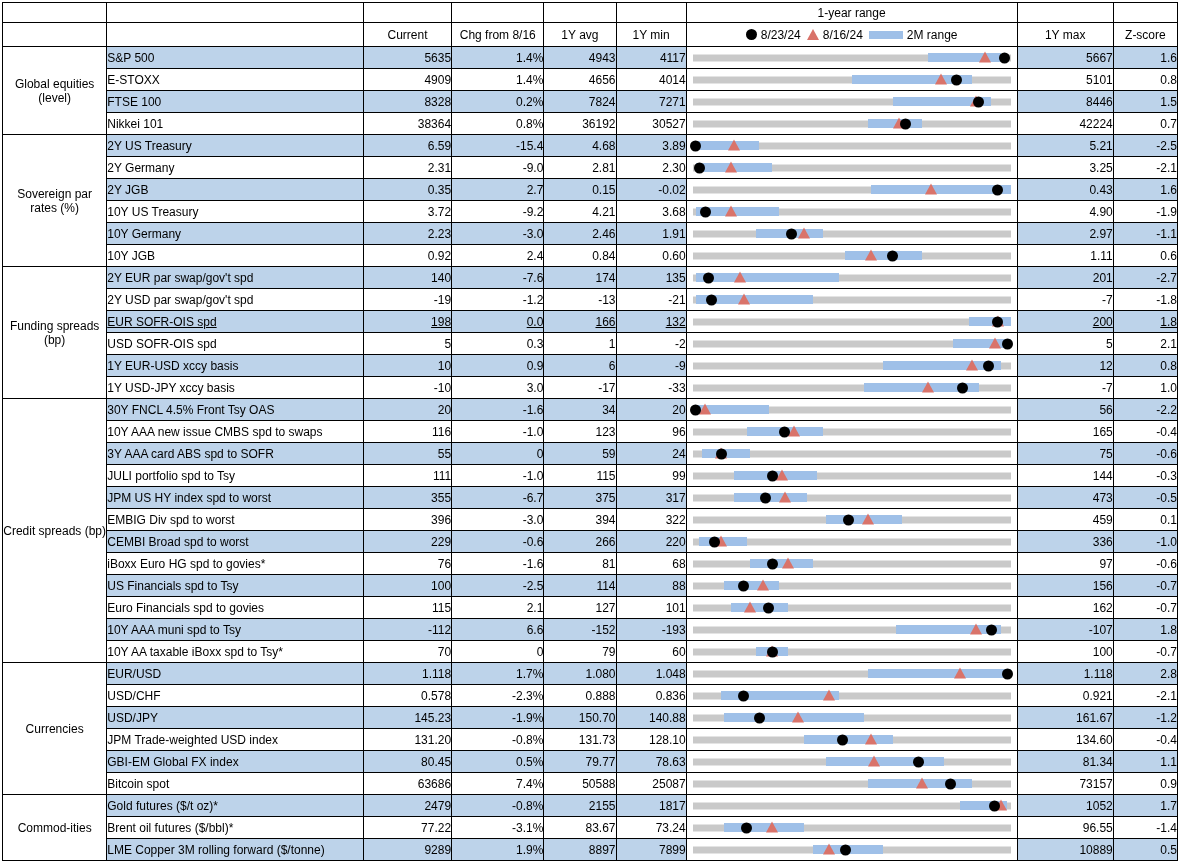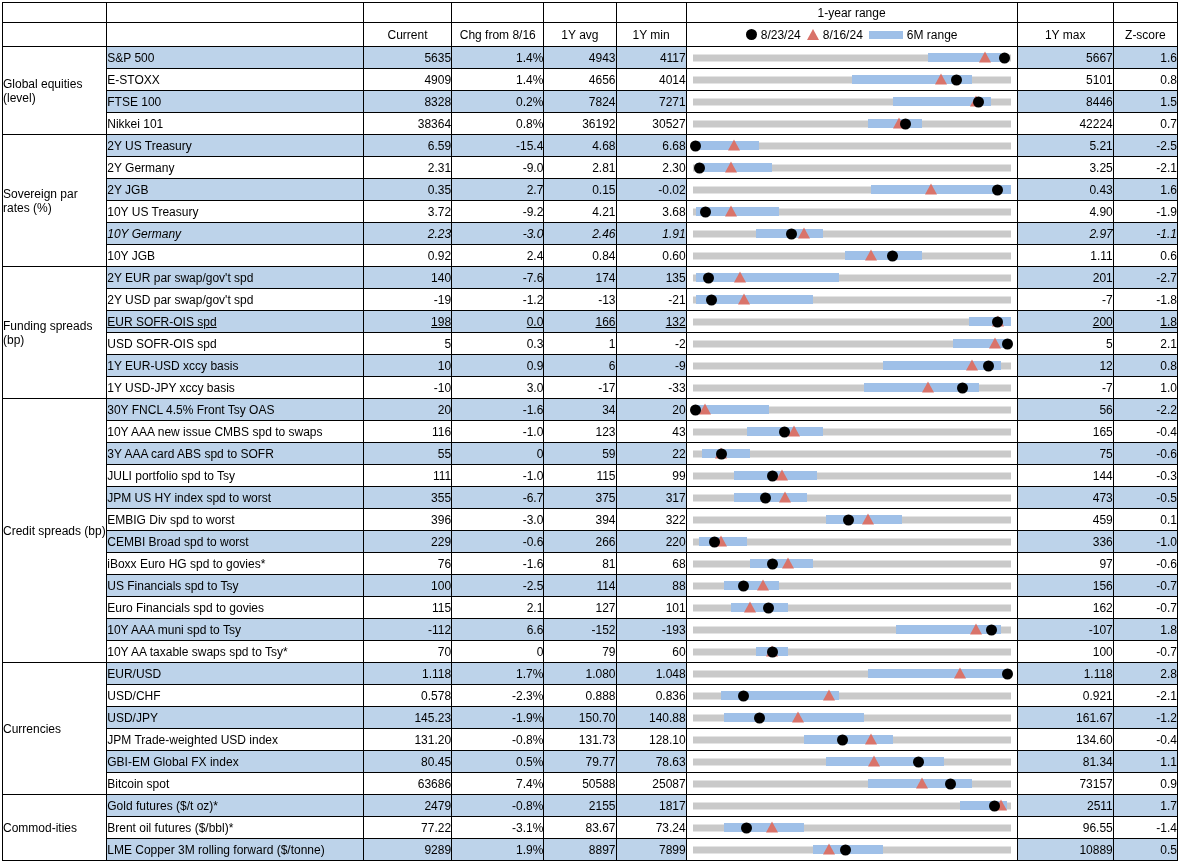--- a/index.html
+++ b/index.html
@@ -1,20 +1,20 @@
 <!DOCTYPE html>
 <html><head>
 <meta charset="utf-8">
 <style>
   html,body{margin:0;padding:0;background:#ffffff;}
   body{font-family:"Liberation Sans", sans-serif;}
   #root{width:1180px;height:861px;position:relative;}
   table.grid{border-collapse:collapse;width:1176px;margin:2px 0 0 2px;table-layout:fixed;}
   table.grid td, table.grid th{border:1px solid #000;padding:0;font-size:12px;font-weight:normal;vertical-align:middle;}
-  .cat{font-weight:bold;font-size:13px;padding:0 4px;}
+  .cat{text-align:center;font-weight:bold;font-size:13px;padding:0 4px;}
   .lbl{padding-left:4px;height:21px;font-size:12px;white-space:nowrap;}
   .num{text-align:right;padding-right:5px;font-size:12px;white-space:nowrap;}
   .shade{background:#bdd3ea;}
   .hdr{text-align:center;font-size:12px;padding:2px 3px;}
   .rangehdr{text-align:center;font-size:12px;}
   .nob{border:none;}
   .nobot{border-bottom:none;}
   .rngcell{padding:0;position:relative;height:21px;}
   .track{position:absolute;left:6px;right:6px;top:50%;transform:translateY(-50%);height:7px;background:#c9c9c9;}
   .mrange{position:absolute;top:50%;transform:translateY(-50%);height:9px;background:#9fc0e8;}
@@ -67,21 +67,21 @@
             <span class="legitem">
               <span class="lgdot"></span>
               <span>8/23/24</span>
             </span>
             <span class="legitem">
               <span class="lgtri"></span>
               <span>8/16/24</span>
             </span>
             <span class="legitem">
               <span class="lgbar"></span>
-              <span>6M range</span>
+              <span>2M range</span>
             </span>
           </div>
         </td>
         <td class="hdr">1Y max</td>
         <td class="hdr">Z-score</td>
       </tr>
     </thead>
     <tbody id="tbody">
         <tr style="height: 21px;">
           <td class="cat" rowspan="4">Global equities (level)</td>
@@ -147,21 +147,21 @@
           </td>
           <td class="num">42224</td>
           <td class="num">0.7</td>
         </tr>
         <tr style="height: 21px;">
           <td class="cat" rowspan="6">Sovereign par rates (%)</td>
           <td class="lbl shade">2Y US Treasury</td>
           <td class="num shade">6.59</td>
           <td class="num shade">-15.4</td>
           <td class="num shade">4.68</td>
-          <td class="num shade">6.68</td>
+          <td class="num shade">3.89</td>
           <td class="rngcell">
             <div class="track">
               <div class="mrange" style="left: 0%; width: 21%;"></div>
               <div class="tri" style="left: 13%;"></div>
               <div class="dot" style="left: 1%;"></div>
             </div>
           </td>
           <td class="num shade">5.21</td>
           <td class="num shade">-2.5</td>
         </tr>
@@ -206,21 +206,21 @@
           <td class="rngcell">
             <div class="track">
               <div class="mrange" style="left: 1%; width: 26%;"></div>
               <div class="tri" style="left: 12%;"></div>
               <div class="dot" style="left: 4%;"></div>
             </div>
           </td>
           <td class="num">4.90</td>
           <td class="num">-1.9</td>
         </tr>
-        <tr style="height: 21px; font-style: italic;">
+        <tr style="height: 21px;">
           <td class="lbl shade">10Y Germany</td>
           <td class="num shade">2.23</td>
           <td class="num shade">-3.0</td>
           <td class="num shade">2.46</td>
           <td class="num shade">1.91</td>
           <td class="rngcell">
             <div class="track">
               <div class="mrange" style="left: 20%; width: 21%;"></div>
               <div class="tri" style="left: 35%;"></div>
               <div class="dot" style="left: 31%;"></div>
@@ -357,37 +357,37 @@
             </div>
           </td>
           <td class="num shade">56</td>
           <td class="num shade">-2.2</td>
         </tr>
         <tr style="height: 21px;">
           <td class="lbl">10Y AAA new issue CMBS spd to swaps</td>
           <td class="num">116</td>
           <td class="num">-1.0</td>
           <td class="num">123</td>
-          <td class="num">43</td>
+          <td class="num">96</td>
           <td class="rngcell">
             <div class="track">
               <div class="mrange" style="left: 17%; width: 24%;"></div>
               <div class="tri" style="left: 32%;"></div>
               <div class="dot" style="left: 29%;"></div>
             </div>
           </td>
           <td class="num">165</td>
           <td class="num">-0.4</td>
         </tr>
         <tr style="height: 21px;">
           <td class="lbl shade">3Y AAA card ABS spd to SOFR</td>
           <td class="num shade">55</td>
           <td class="num shade">0</td>
           <td class="num shade">59</td>
-          <td class="num shade">22</td>
+          <td class="num shade">24</td>
           <td class="rngcell">
             <div class="track">
               <div class="mrange" style="left: 3%; width: 15%;"></div>
               <div class="tri" style="left: 9%;"></div>
               <div class="dot" style="left: 9%;"></div>
             </div>
           </td>
           <td class="num shade">75</td>
           <td class="num shade">-0.6</td>
         </tr>
@@ -513,21 +513,21 @@
             <div class="track">
               <div class="mrange" style="left: 64%; width: 33%;"></div>
               <div class="tri" style="left: 89%;"></div>
               <div class="dot" style="left: 94%;"></div>
             </div>
           </td>
           <td class="num shade">-107</td>
           <td class="num shade">1.8</td>
         </tr>
         <tr style="height: 21px;">
-          <td class="lbl">10Y AA taxable swaps spd to Tsy*</td>
+          <td class="lbl">10Y AA taxable iBoxx spd to Tsy*</td>
           <td class="num">70</td>
           <td class="num">0</td>
           <td class="num">79</td>
           <td class="num">60</td>
           <td class="rngcell">
             <div class="track">
               <div class="mrange" style="left: 20%; width: 10%;"></div>
               <div class="tri" style="left: 25%;"></div>
               <div class="dot" style="left: 25%;"></div>
             </div>
@@ -639,21 +639,21 @@
           <td class="num shade">-0.8%</td>
           <td class="num shade">2155</td>
           <td class="num shade">1817</td>
           <td class="rngcell">
             <div class="track">
               <div class="mrange" style="left: 84%; width: 15%;"></div>
               <div class="tri" style="left: 97%;"></div>
               <div class="dot" style="left: 95%;"></div>
             </div>
           </td>
-          <td class="num shade">2511</td>
+          <td class="num shade">1052</td>
           <td class="num shade">1.7</td>
         </tr>
         <tr style="height: 21px;">
           <td class="lbl">Brent oil futures ($/bbl)*</td>
           <td class="num">77.22</td>
           <td class="num">-3.1%</td>
           <td class="num">83.67</td>
           <td class="num">73.24</td>
           <td class="rngcell">
             <div class="track">

